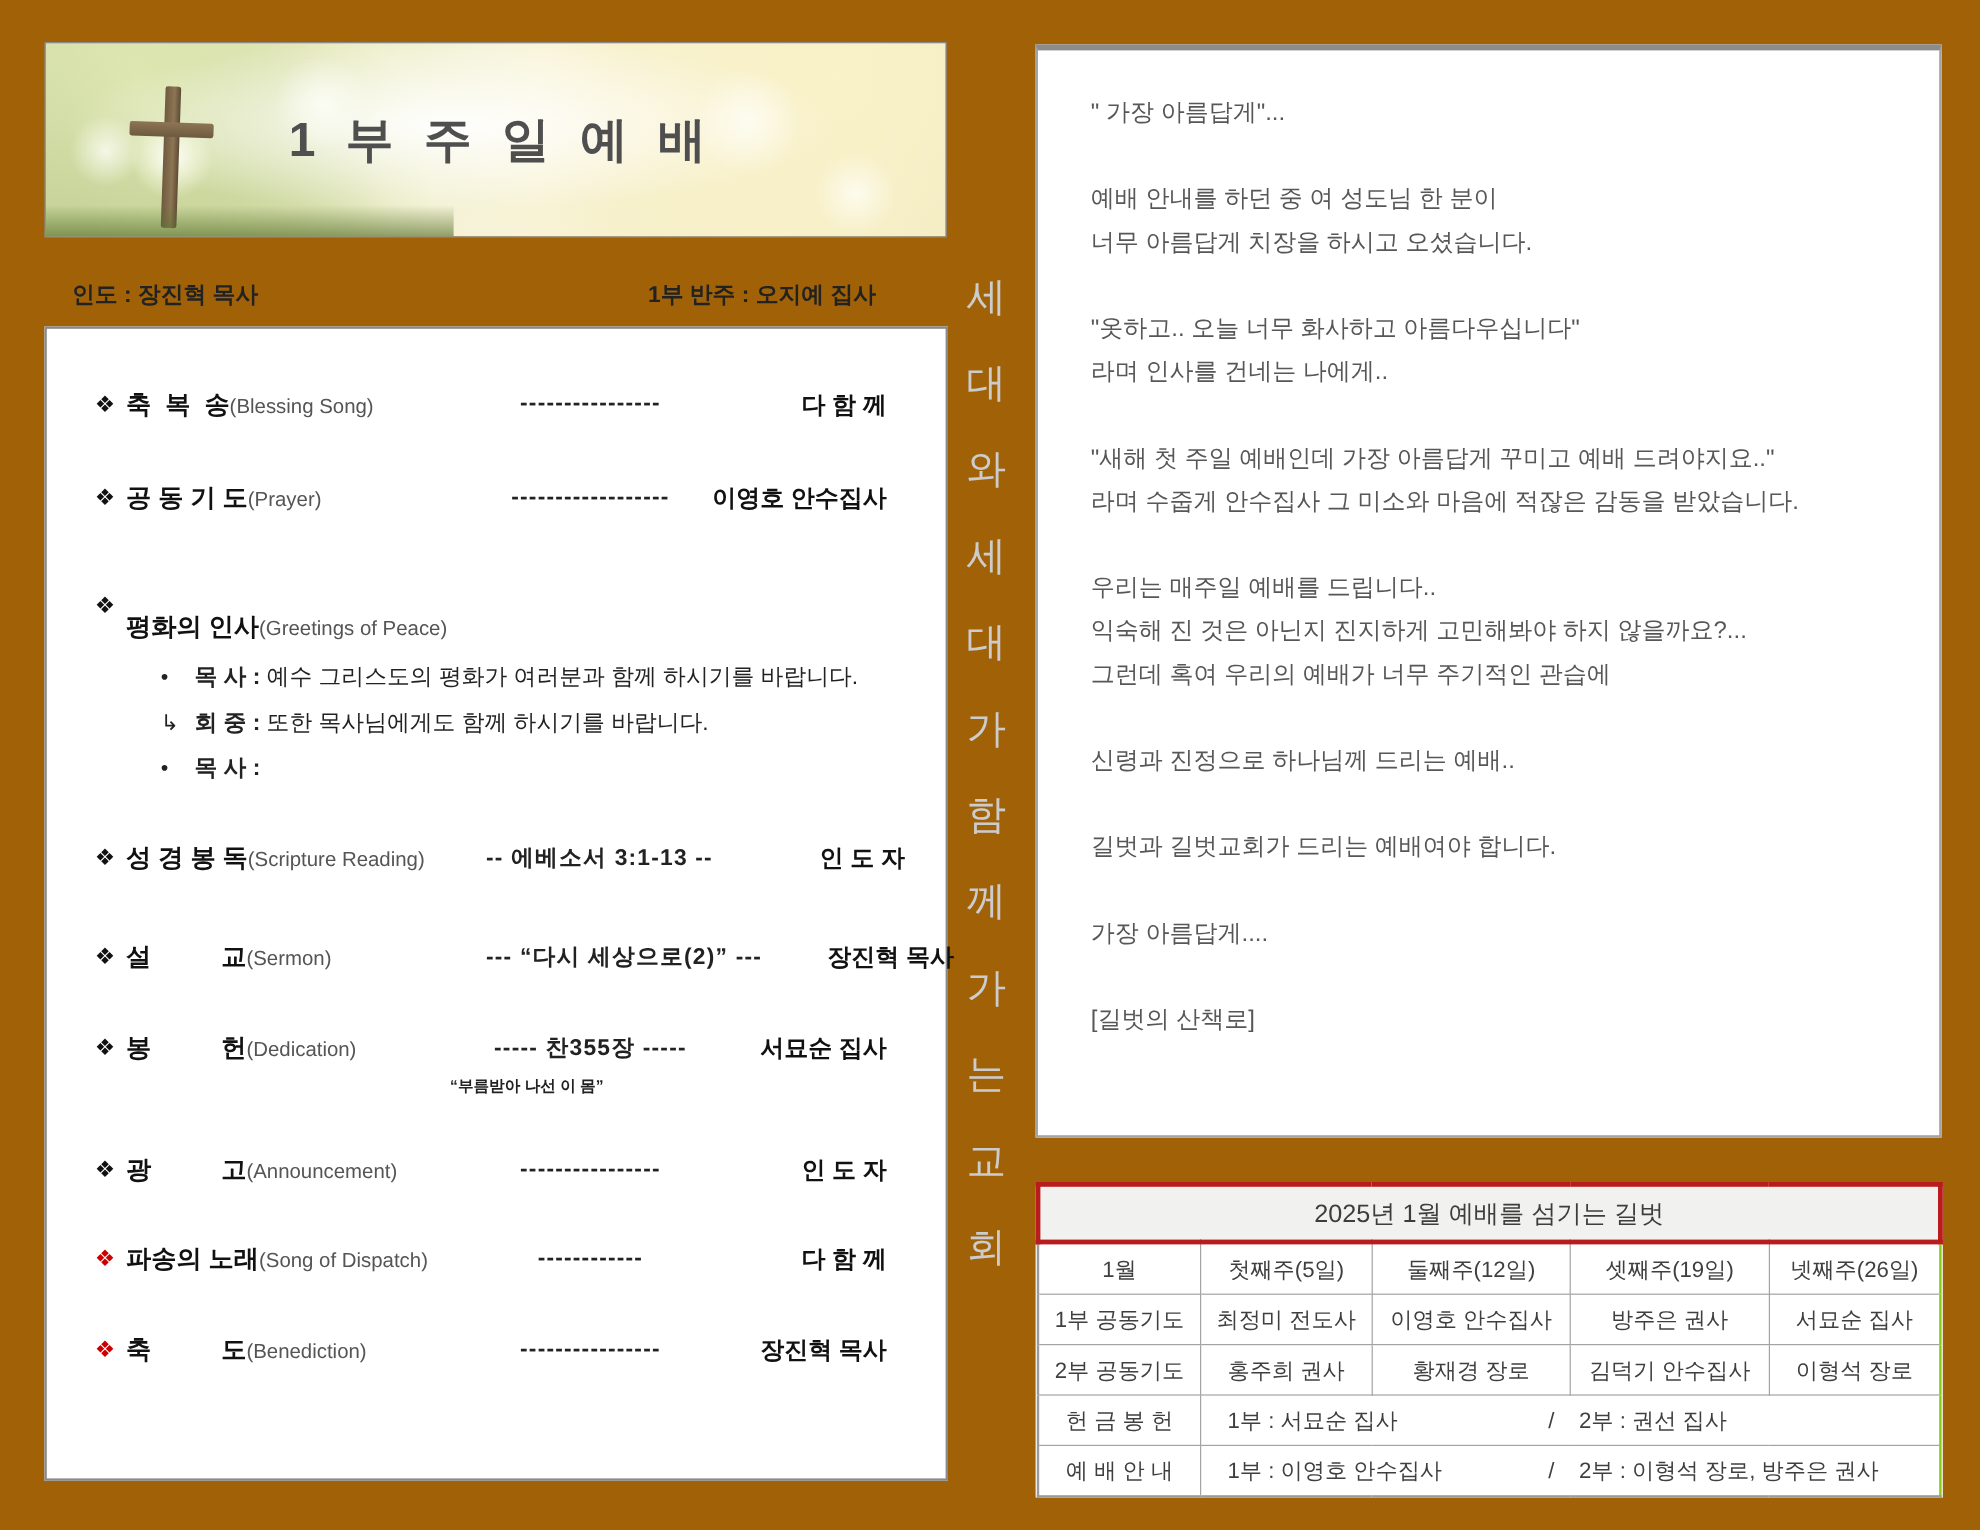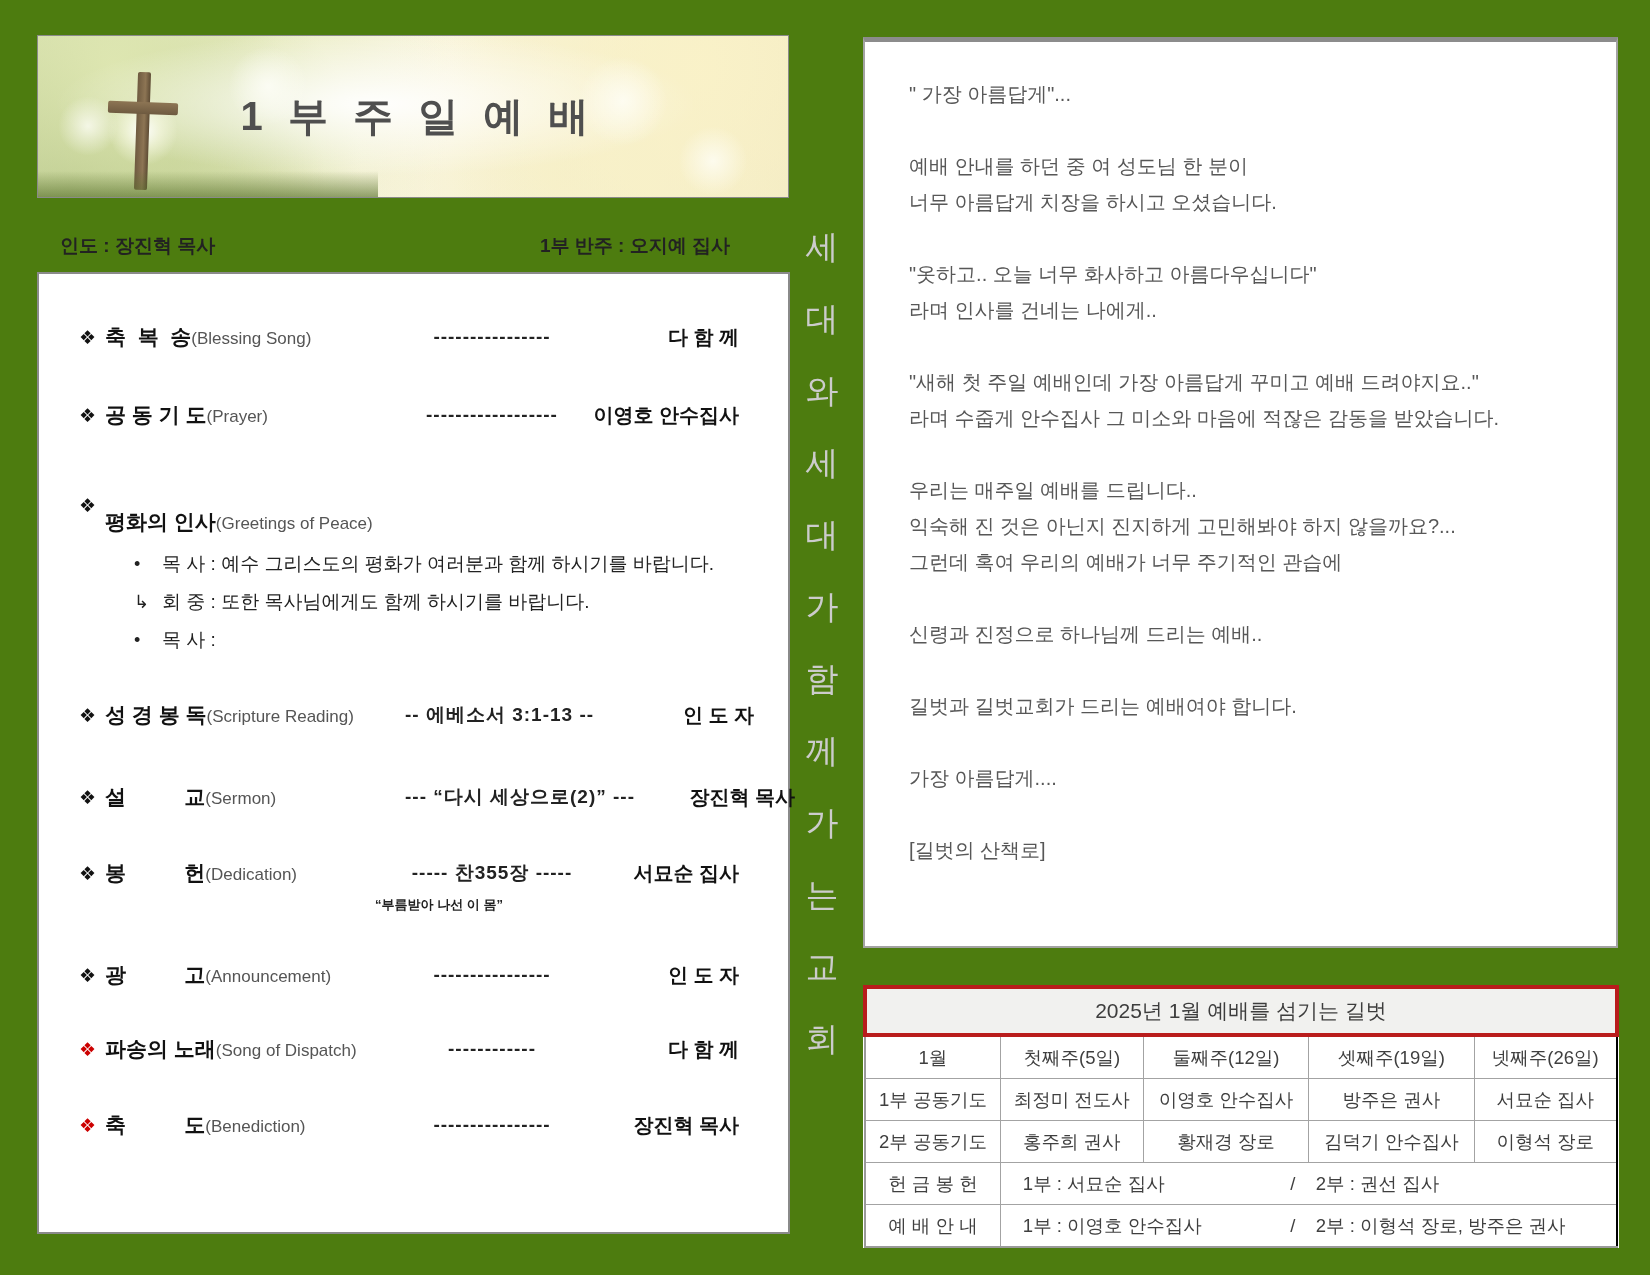--- a/index.html
+++ b/index.html
@@ -1,17 +1,17 @@
 <!DOCTYPE html>
 <html><head>
 <meta charset="utf-8">
 <style>
   html,body{margin:0;padding:0;background:#ffffff;}
   body{font-family:"Liberation Sans","DejaVu Sans",sans-serif;color:#333;}
-  .page{position:relative;width:1650px;height:1275px;background:#4d7c0f;overflow:hidden;}
+  .page{position:relative;width:1650px;height:1275px;background:#a16207;overflow:hidden;}
 
   
   .banner{
     position:absolute;left:37px;top:35px;width:752px;height:163px;
     border:1px solid #8a8a8a;box-sizing:border-box;overflow:hidden;
     background:
       radial-gradient(ellipse at 45% 42%, rgba(255,255,255,.95) 0%, rgba(255,255,255,0) 55%),
       radial-gradient(circle at 88% 18%, rgba(250,242,200,.9) 0%, rgba(250,242,200,0) 45%),
       radial-gradient(circle at 70% 85%, rgba(244,238,198,.8) 0%, rgba(244,238,198,0) 40%),
       radial-gradient(circle at 10% 18%, rgba(225,233,180,.9) 0%, rgba(225,233,180,0) 50%),
@@ -43,21 +43,21 @@
   .order-item{position:absolute;left:40px;width:660px;height:30px;display:flex;align-items:center;}
   .diamond{width:26px;font-size:19px;color:#111;flex:0 0 26px;}
   .diamond.red{color:#cc0000;}
   .t-ko{font-weight:bold;color:#111;font-size:21px;white-space:pre;}
   .t-en{color:#555;font-size:17px;white-space:pre;}
   .t-left{flex:0 0 300px;white-space:nowrap;}
   .t-center{flex:1;text-align:center;font-size:19px;color:#222;font-weight:bold;letter-spacing:1px;white-space:nowrap;}
   .t-by{flex:0 0 160px;text-align:right;font-size:20px;font-weight:bold;color:#111;white-space:nowrap;}
   .bullet-row{position:absolute;left:95px;width:600px;height:28px;display:flex;align-items:center;font-size:19px;color:#222;}
   .bullet-marker{width:28px;flex:0 0 28px;font-size:18px;color:#222;}
-  .bullet-label{font-weight:normal;white-space:pre;}
+  .bullet-label{font-weight:bold;white-space:pre;}
   .bullet-text{white-space:pre;}
   .song-note{position:absolute;left:240px;width:320px;text-align:center;font-size:13px;font-weight:bold;color:#222;}
 
   
   .vertical-motto{position:absolute;left:800px;top:230px;width:44px;
     display:flex;flex-direction:column;align-items:center;gap:39px;
     font-size:33px;color:#cccccc;line-height:1;}
 
   
   .essay-box{position:absolute;left:863px;top:37px;width:755px;height:911px;
@@ -66,21 +66,21 @@
   .essay-p{margin:0 0 36px 0;}
   .essay-line{font-size:20px;line-height:36px;color:#575757;white-space:nowrap;}
 
   
   .sched{position:absolute;left:863px;top:985px;width:756px;height:253px;
     border-collapse:collapse;table-layout:fixed;background:#fff;}
   .sched td{border:1.5px solid #a3a3a3;text-align:center;vertical-align:middle;
     font-size:18.5px;color:#3f3f3f;padding:0;height:41px;white-space:nowrap;overflow:hidden;}
   .sched .title-cell{background:#f1f1ef;font-size:21px;color:#3d3d3d;height:44px;border:4px solid #b91c1c;}
   .sched td.outer-l{border-left:2px solid #9a9a9a;}
-  .sched td.outer-r{border-right:2px solid #000000;}
+  .sched td.outer-r{border-right:2px solid #84cc16;}
   .sched tr:last-child td{border-bottom:2px solid #9a9a9a;margin-left:16px;}
   .span-cell{text-align:left !important;}
   .span-flex{display:flex;align-items:center;width:100%;}
   .span-left{flex:0 0 46%;padding-left:22px;box-sizing:border-box;}
   .span-sep{flex:0 0 18px;text-align:center;}
   .span-right{flex:1;padding-left:14px;}
 </style>
 </head>
 <body>
 

